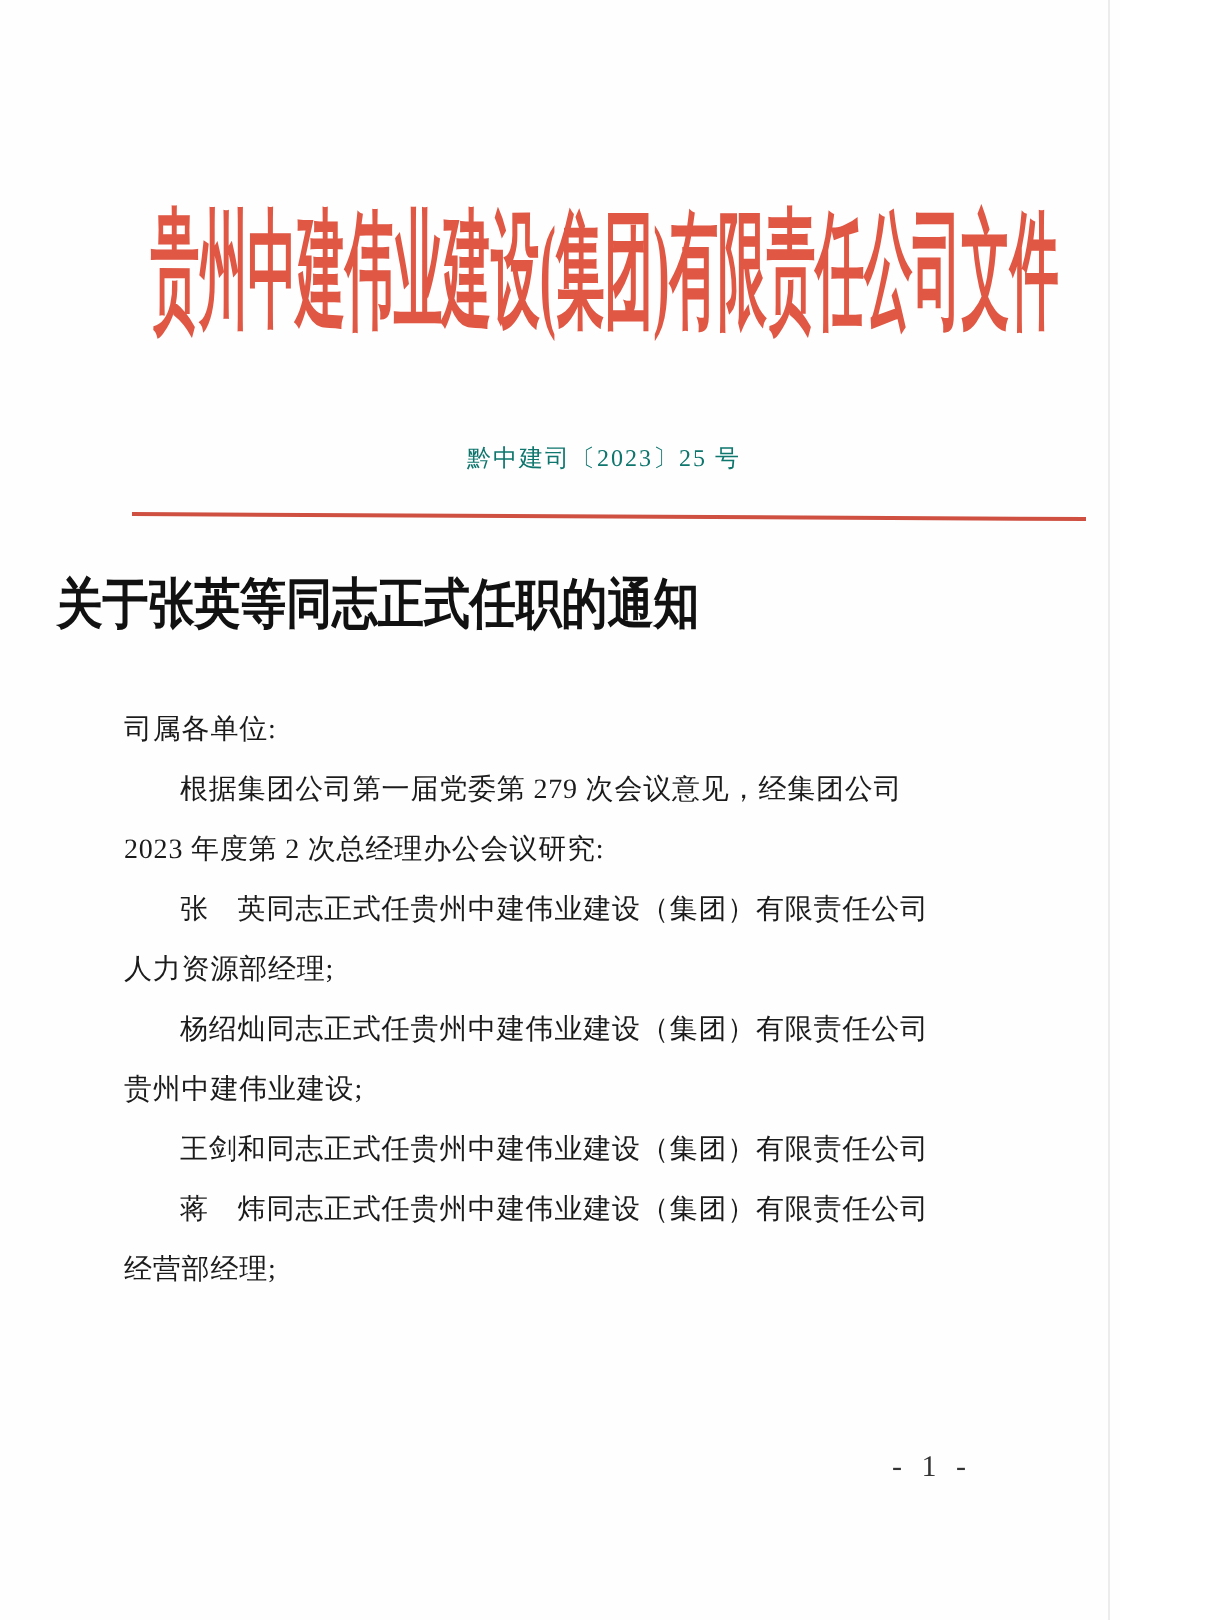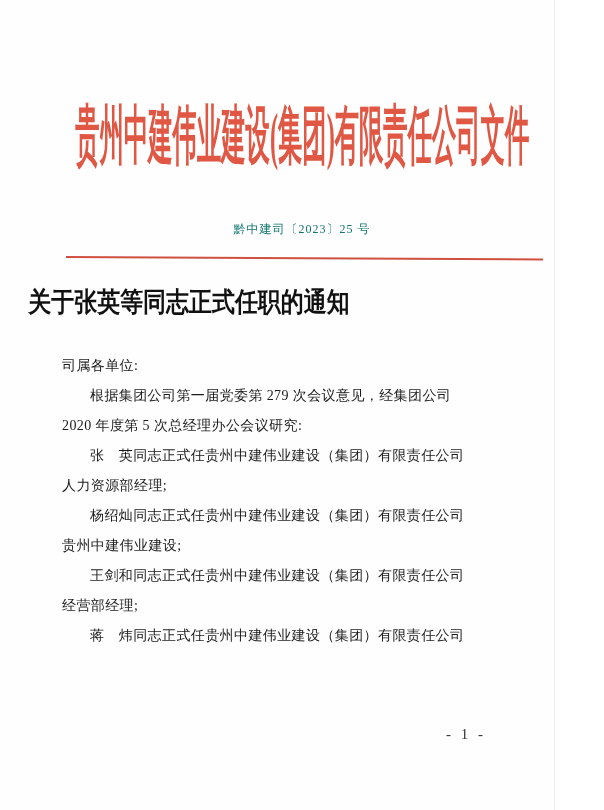--- a/index.html
+++ b/index.html
@@ -130,27 +130,27 @@
 
   <div class="red-divider"></div>
 
   <h1 class="doc-title">
     <span class="stretch">关于张英等同志正式任职的通知</span>
   </h1>
 
   <div class="body-block">
     <div class="line">司属各单位:</div>
     <div class="line indent">根据集团公司第一届党委第 279 次会议意见，经集团公司</div>
-    <div class="line">2020 年度第 5 次总经理办公会议研究:</div>
+    <div class="line">2023 年度第 2 次总经理办公会议研究:</div>
     <div class="line indent">张　英同志正式任贵州中建伟业建设（集团）有限责任公司</div>
     <div class="line">人力资源部经理;</div>
     <div class="line indent">杨绍灿同志正式任贵州中建伟业建设（集团）有限责任公司</div>
     <div class="line">贵州中建伟业建设;</div>
     <div class="line indent">王剑和同志正式任贵州中建伟业建设（集团）有限责任公司</div>
+    <div class="line indent">蒋　炜同志正式任贵州中建伟业建设（集团）有限责任公司</div>
     <div class="line">经营部经理;</div>
-    <div class="line indent">蒋　炜同志正式任贵州中建伟业建设（集团）有限责任公司</div>
   </div>
 
   <div class="page-number">- 1 -</div>
 
   <div class="scan-edge"></div>
 
 </div>
 
 </body></html>

